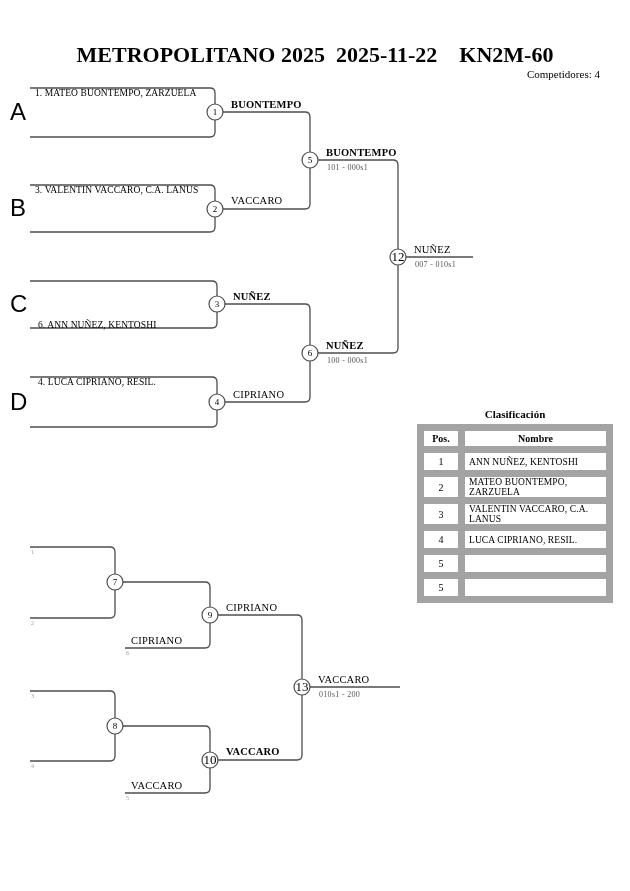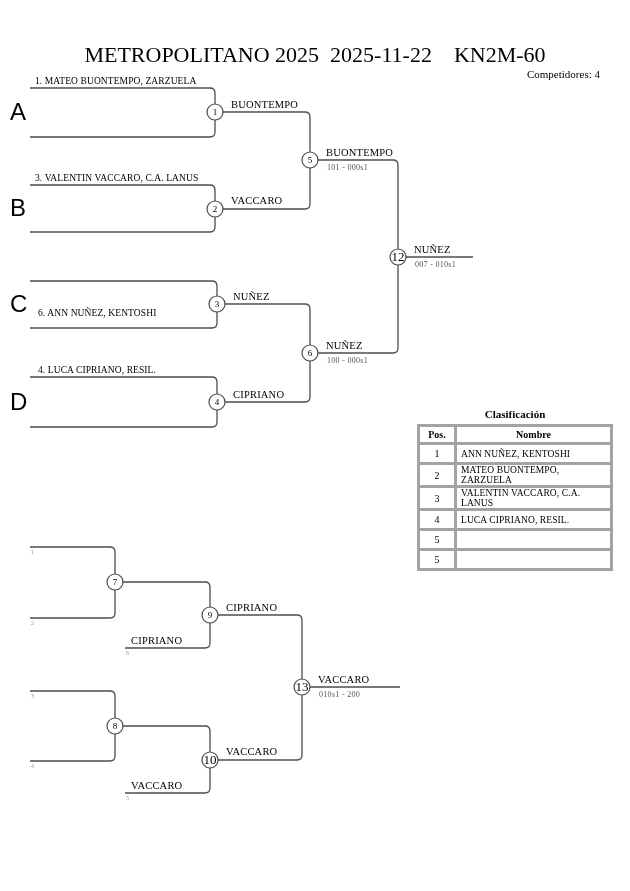--- a/index.html
+++ b/index.html
@@ -1,34 +1,34 @@
 <!DOCTYPE html>
 <html><head>
 <meta charset="utf-8">
 <style>
   html,body{margin:0;padding:0;background:#fff;}
   #page{position:relative;width:630px;height:891px;background:#fff;overflow:hidden;
         font-family:"Liberation Serif",serif;color:#000;}
   .abs{position:absolute;white-space:nowrap;}
-  .title{top:42px;left:0;width:630px;text-align:center;font-size:22px;font-weight:normal;white-space:pre;}
+  .title{top:42px;left:0;width:630px;text-align:center;font-size:22px;font-weight:bold;white-space:pre;}
   .comp{top:68px;right:30px;font-size:11px;}
   .letter{font-family:"Liberation Sans",sans-serif;font-size:24px;line-height:26px;}
-  .player{font-size:9.5px;letter-spacing:.1px;}
+  .player{font-size:9.5px;letter-spacing:.1px;margin-top:12px;}
   .winner{font-size:10.5px;letter-spacing:.2px;}
-  .b{font-weight:normal;}
+  .b{font-weight:bold;}
   .score{font-size:8px;color:#555;letter-spacing:.3px;font-family:Liberation Serif, serif;}
   .ref{font-size:6px;color:#999;}
   .num{width:16px;text-align:center;font-size:9px;line-height:16px;}
   .num2{font-size:13px;}
   svg.lines{position:absolute;left:0;top:0;}
   
   .cls-title{left:417px;top:408px;width:196px;text-align:center;font-size:11px;font-weight:bold;}
   table.cls{position:absolute;left:417px;top:424px;width:196px;border-collapse:collapse;
             border:2px solid #000;font-size:10px;}
-  table.cls th,table.cls td{border:3px solid #a3a3a3;padding:0 4px;height:17px;}
+  table.cls th,table.cls td{border:7px solid #a3a3a3;padding:0 4px;height:17px;}
   table.cls th{font-size:10px;font-weight:bold;text-align:center;height:15px;}
   td.pos{width:26px;text-align:center;}
   td.nm{text-align:left;font-size:9.5px;letter-spacing:.1px;margin-top:19px;}
 </style>
 </head>
 <body>
 
 <div id="page">
 
   <svg class="lines" width="630" height="891" viewBox="0 0 630 891">

